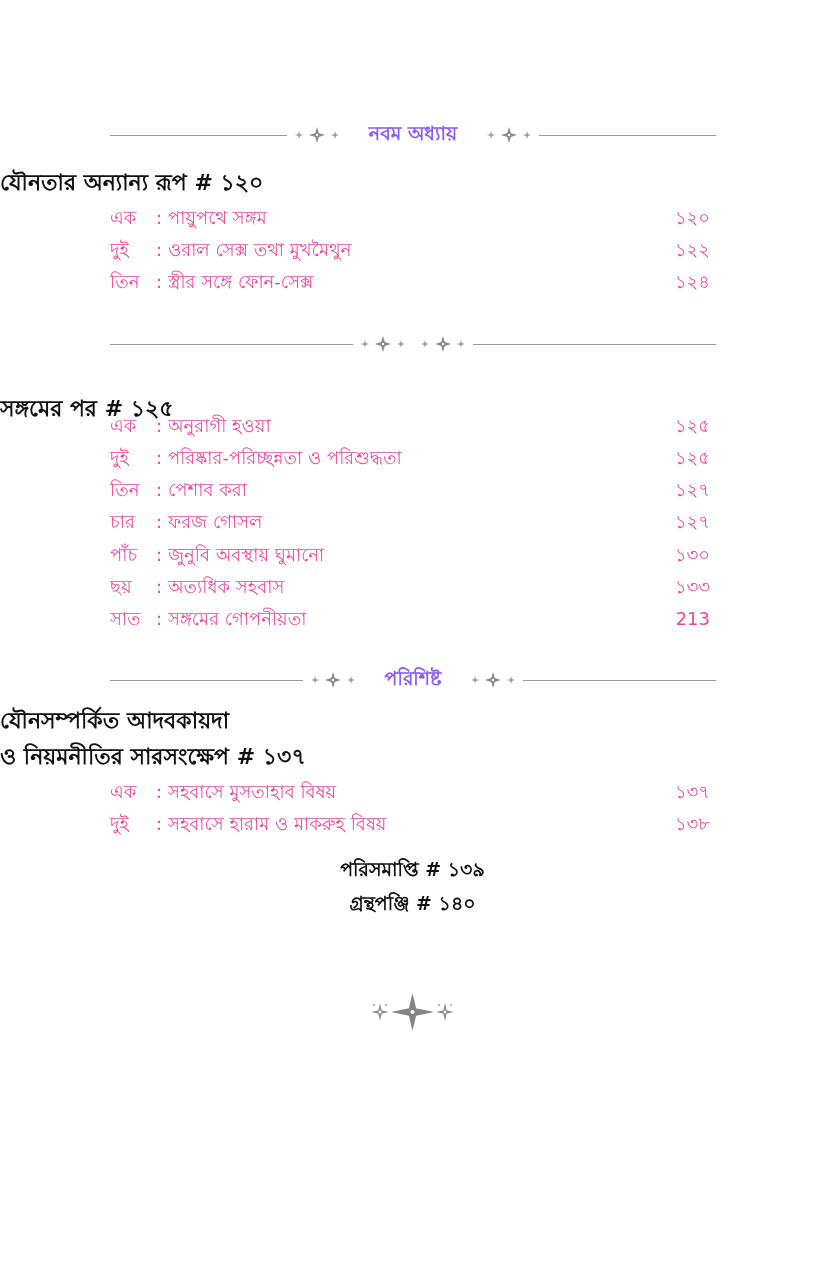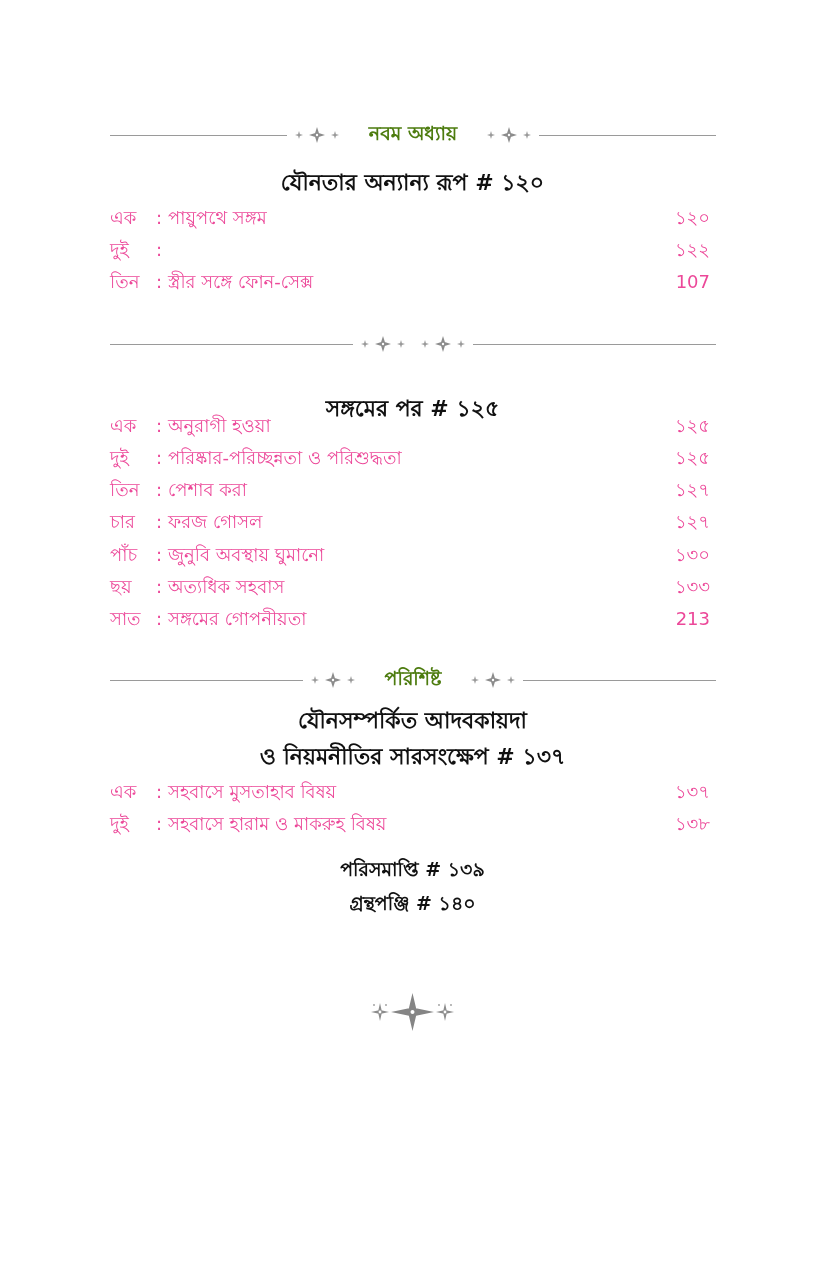--- a/index.html
+++ b/index.html
@@ -10,26 +10,26 @@
     }
     .page { position: absolute; left: 0; top: 0; width: 825px; height: 1275px; }
 
     .divider {
       position: absolute; left: 110px; width: 606px; height: 30px;
       display: flex; align-items: center;
     }
     .divider .line { flex: 1; height: 1px; background: #9a9a9a; }
     .divider .orn { display: flex; align-items: center; margin: 0 4px; }
     .divider .title {
-      font-weight: bold; font-size: 19px; color: #4d7c0f;
+      font-weight: bold; font-size: 19px; color: #8b5cf6;
       padding: 0 22px; white-space: nowrap;
     }
 
     .heading {
-      position: absolute; left: 0; width: 825px; text-align: center;
+      position: absolute; left: 0; width: 825px; 
       font-weight: bold; font-size: 22px; color: #111; white-space: nowrap;
     }
     .subheading {
       position: absolute; left: 0; width: 825px; text-align: center;
       font-weight: bold; font-size: 19px; color: #111; white-space: nowrap;
     }
 
     .toc-row {
       position: absolute; left: 110px; width: 600px; height: 30px;
       font-size: 18px; line-height: 30px; color: #ec4899;
@@ -72,27 +72,28 @@
 
   <div class="toc-row" style="top:203px;">
     <span class="num">এক</span>
     <span class="colon">:</span>
     <span class="text">পায়ুপথে সঙ্গম</span>
     <span class="page-num">১২০</span>
   </div>
   <div class="toc-row" style="top:235px;">
     <span class="num">দুই</span>
     <span class="colon">:</span>
+    <span class="text">ওরাল সেক্স তথা মুখমৈথুন</span>
     <span class="page-num">১২২</span>
   </div>
   <div class="toc-row" style="top:267px;">
     <span class="num">তিন</span>
     <span class="colon">:</span>
     <span class="text">স্ত্রীর সঙ্গে ফোন-সেক্স</span>
-    <span class="page-num">107</span>
+    <span class="page-num">১২৪</span>
   </div>
 
   <div class="divider" style="top:329px;">
     <div class="line"></div>
     <span class="orn">
       <svg width="52" height="20" viewBox="0 0 52 20">
         <path d="M8 6 L9.2 10 L8 14 L6.8 10 Z M4 10 L8 8.8 L12 10 L8 11.2 Z" fill="#9a9a9a"></path>
         <path d="M26 2 L28.5 10 L26 18 L23.5 10 Z M18 10 L26 7.5 L34 10 L26 12.5 Z" fill="#8c8c8c"></path>
         <circle cx="26" cy="10" r="1.2" fill="#fff"></circle>
         <path d="M44 6 L45.2 10 L44 14 L42.8 10 Z M40 10 L44 8.8 L48 10 L44 11.2 Z" fill="#9a9a9a"></path>

